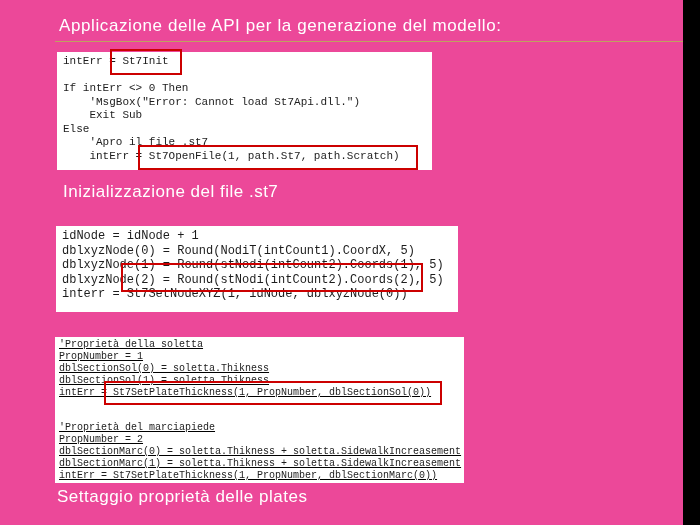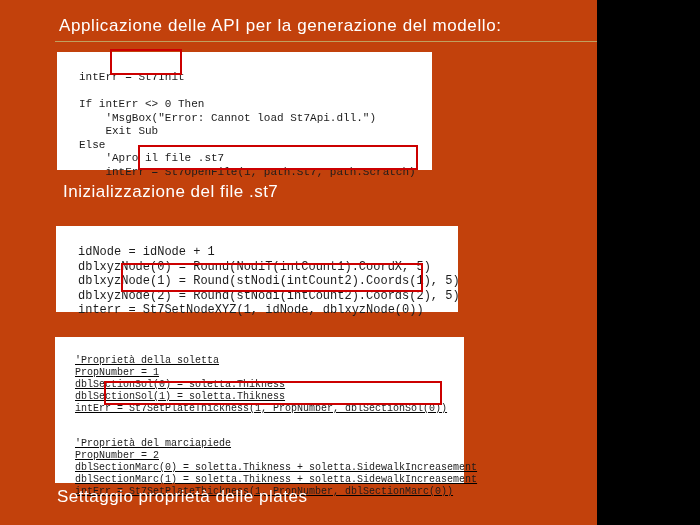--- a/index.html
+++ b/index.html
@@ -1,20 +1,20 @@
 <!DOCTYPE html>
 <html><head>
 <meta charset="utf-8">
 <style>
   html, body { margin: 0; padding: 0; background: #000; }
   .slide {
     position: relative;
-    width: 597px;
+    width: 683px;
     height: 525px;
-    background: #c2410c;
+    background: #ec4899;
     overflow: hidden;
     font-family: "Liberation Sans", sans-serif;
   }
   .slide-title {
     position: absolute;
     left: 59px;
     top: 16px;
     margin: 0;
     color: #ffffff;
     font-size: 17px;
@@ -28,21 +28,21 @@
     top: 41px;
     width: 637px;
     height: 1px;
     background: #c0a060;
   }
   .code-block {
     position: absolute;
     background: #ffffff;
   }
   .code-block pre {
-    margin: 16px;
+    margin: 0;
     color: #1c1c1c;
     font-family: "Liberation Mono", "DejaVu Sans Mono", monospace;
     white-space: pre;
   }
   .cb1 { left: 57px;  top: 52px;  width: 375px; height: 118px; }
   .cb1 pre { font-size: 11px; line-height: 13.5px; padding: 3px 0 0 6px; }
   .cb2 { left: 56px;  top: 226px; width: 402px; height: 86px; }
   .cb2 pre { font-size: 12px; line-height: 14.5px; padding: 3px 0 0 6px; }
   .cb3 { left: 55px;  top: 337px; width: 409px; height: 146px; text-decoration: underline; }
   .cb3 pre { font-size: 10px; line-height: 11.9px; padding: 2px 0 0 4px; }

